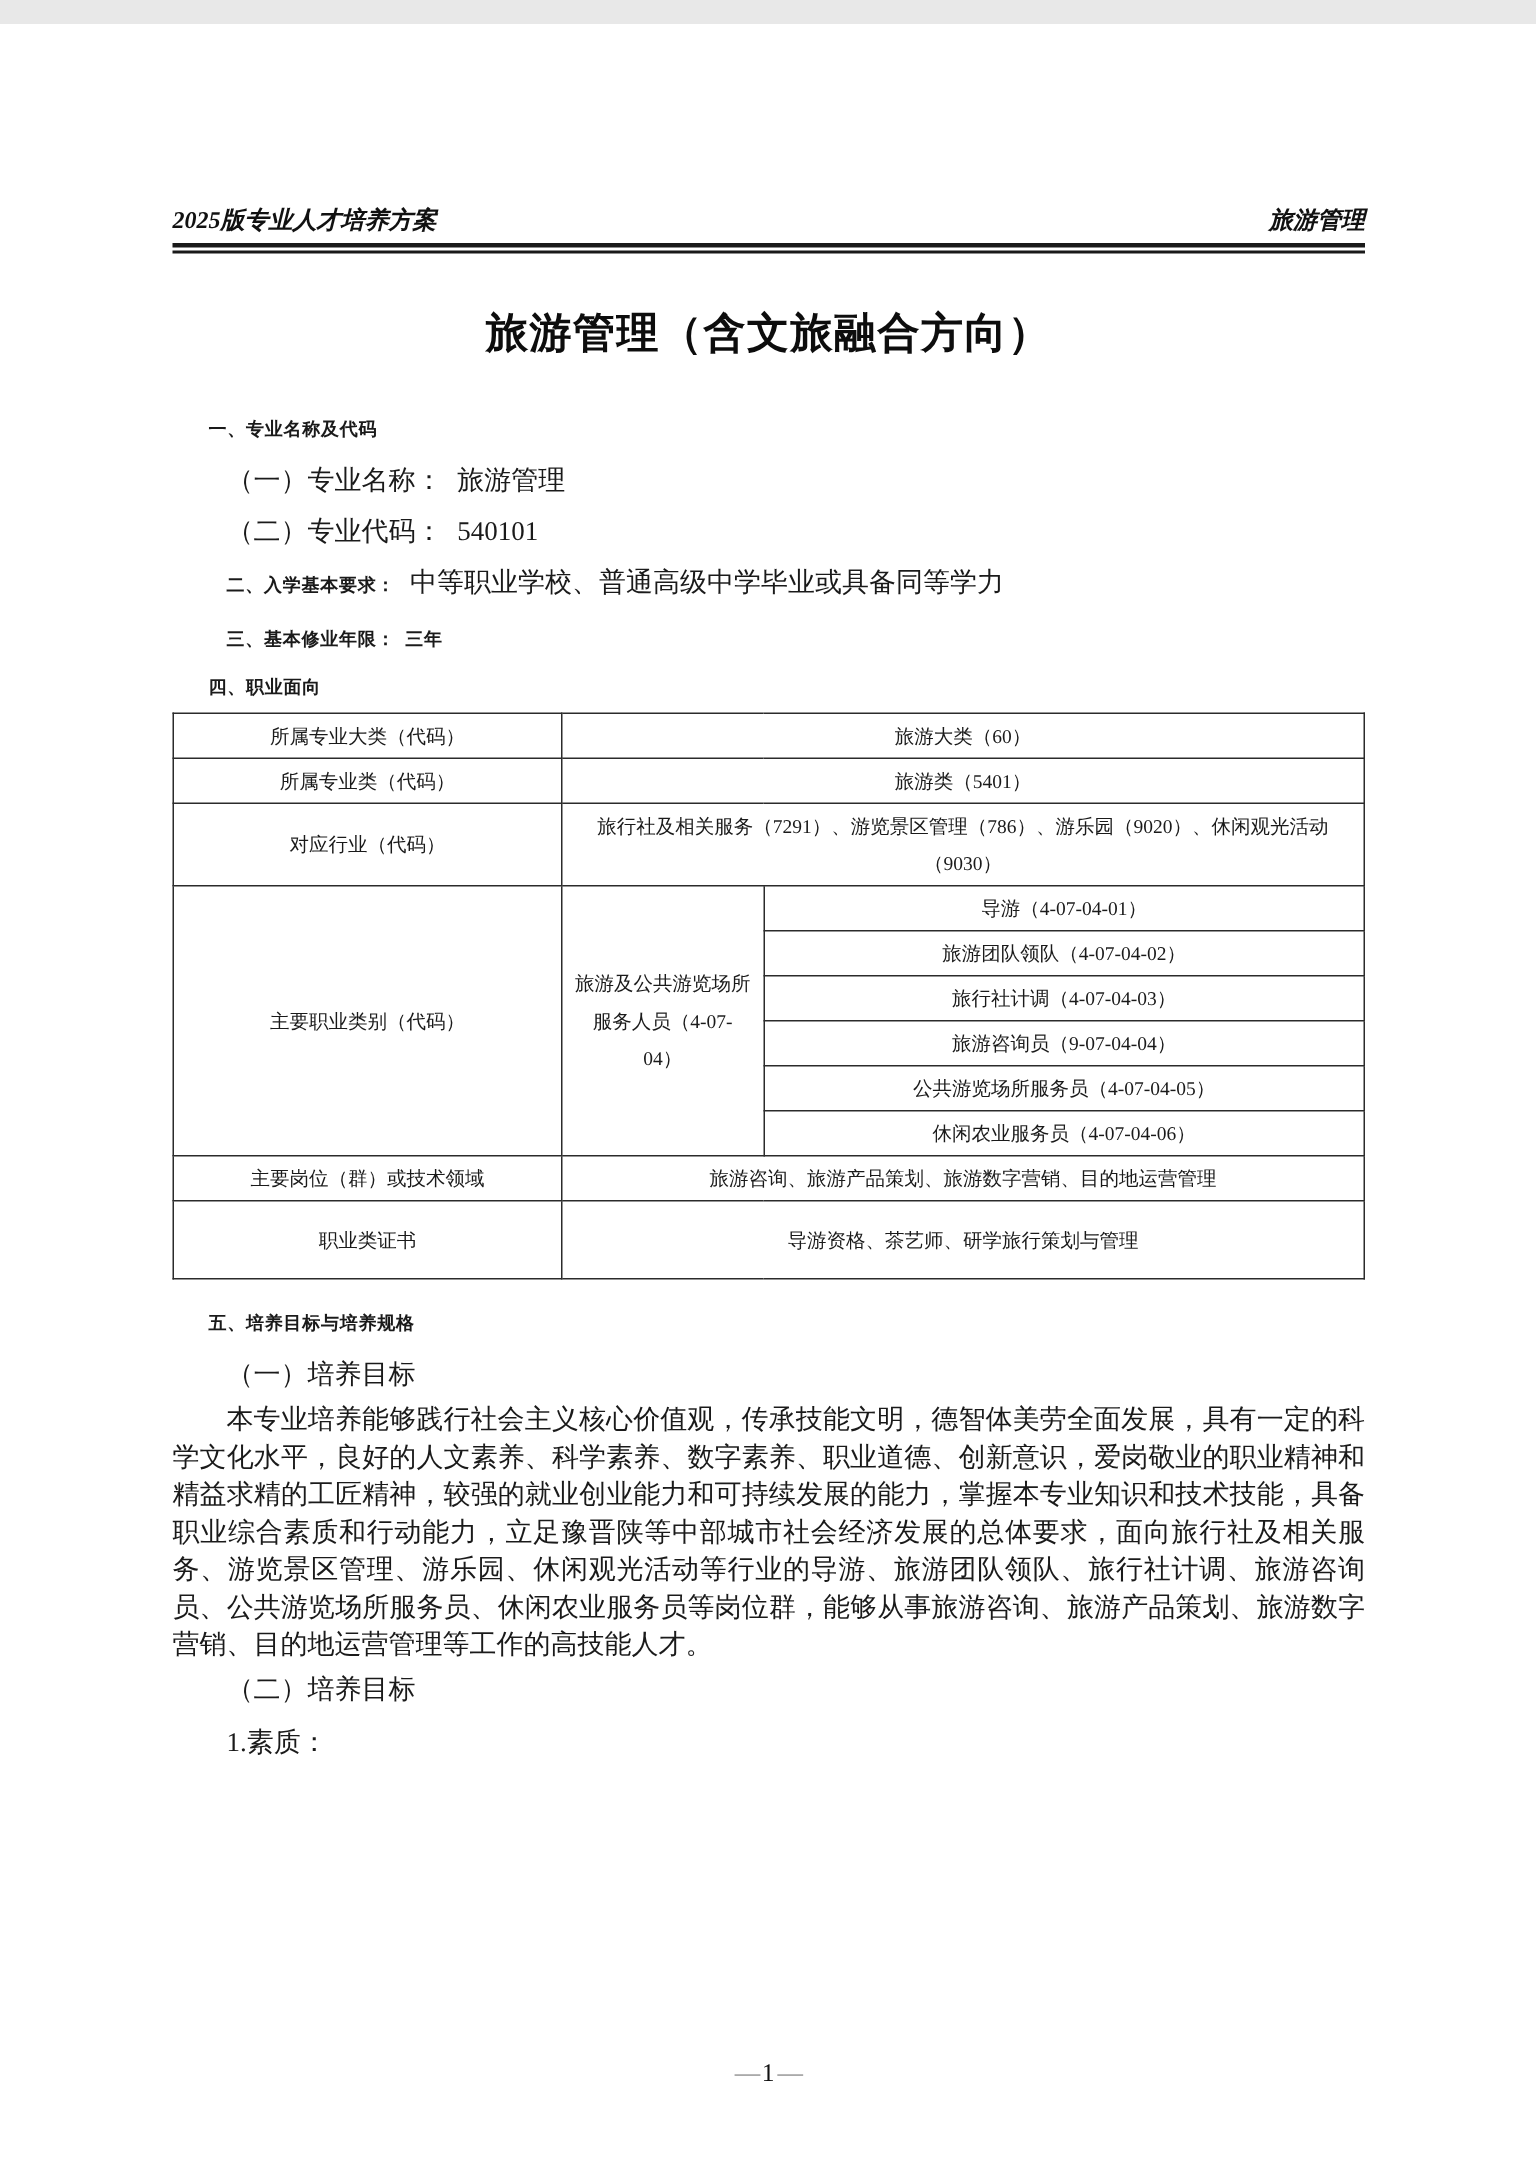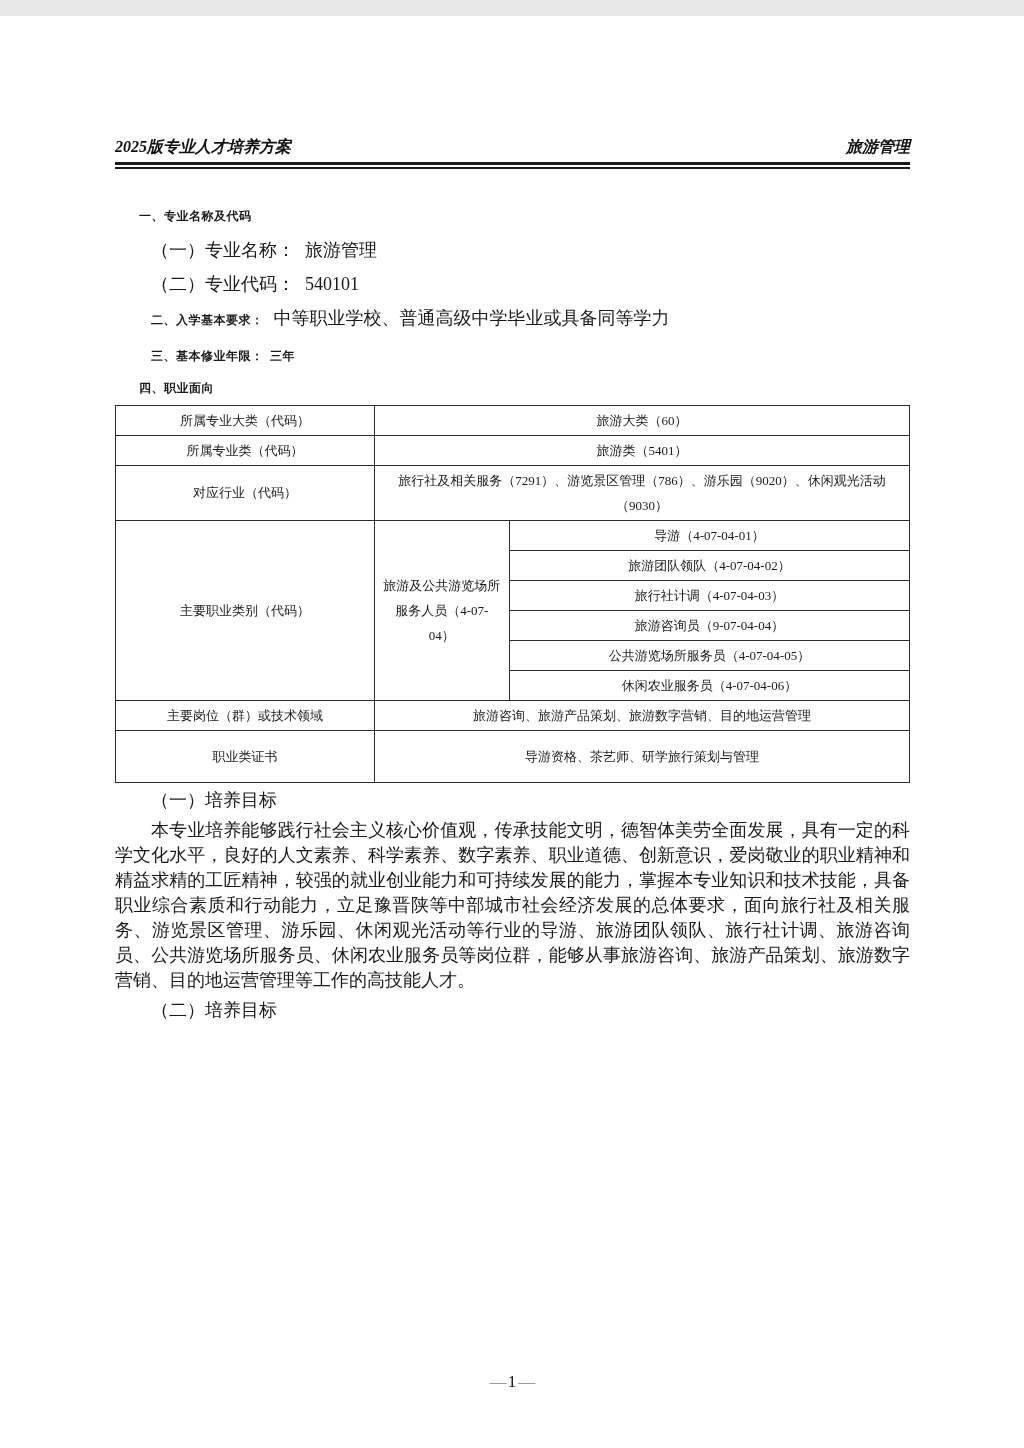--- a/index.html
+++ b/index.html
@@ -113,20 +113,21 @@
   <div class="margins">
     <div class="header">
       <span>2025版专业人才培养方案</span>
       <span>旅游管理</span>
     </div>
     <div class="double-rule">
       <div class="rt"></div>
       <div class="rb"></div>
     </div>
 
+    <h1 class="doc-title">旅游管理（含文旅融合方向）</h1>
 
     <div class="content">
 
       <div class="line hei">一、专业名称及代码</div>
       <div class="line song">
         <span>（一）专业名称：</span><span class="val">旅游管理</span>
       </div>
       <div class="line song">
         <span>（二）专业代码：</span><span class="val">540101</span>
       </div>
@@ -184,23 +185,25 @@
             <td>主要岗位（群）或技术领域</td>
             <td colspan="2">旅游咨询、旅游产品策划、旅游数字营销、目的地运营管理</td>
           </tr>
           <tr class="r-cert">
             <td>职业类证书</td>
             <td colspan="2">导游资格、茶艺师、研学旅行策划与管理</td>
           </tr>
         </tbody>
       </table>
 
+      <div class="line hei sect-gap">五、培养目标与培养规格</div>
       <div class="sub-line song">（一）培养目标</div>
       <p class="para">本专业培养能够践行社会主义核心价值观，传承技能文明，德智体美劳全面发展，具有一定的科学文化水平，良好的人文素养、科学素养、数字素养、职业道德、创新意识，爱岗敬业的职业精神和精益求精的工匠精神，较强的就业创业能力和可持续发展的能力，掌握本专业知识和技术技能，具备职业综合素质和行动能力，立足豫晋陕等中部城市社会经济发展的总体要求，面向旅行社及相关服务、游览景区管理、游乐园、休闲观光活动等行业的导游、旅游团队领队、旅行社计调、旅游咨询员、公共游览场所服务员、休闲农业服务员等岗位群，能够从事旅游咨询、旅游产品策划、旅游数字营销、目的地运营管理等工作的高技能人才。</p>
       <div class="sub-line song">（二）培养目标</div>
+      <div class="sub-line song">1.素质：</div>
     </div>
   </div>
 
   <div class="footer">
     <span class="dash">—</span><span class="num">1</span><span class="dash">—</span>
   </div>
 
 </div>
 
 </body></html>

